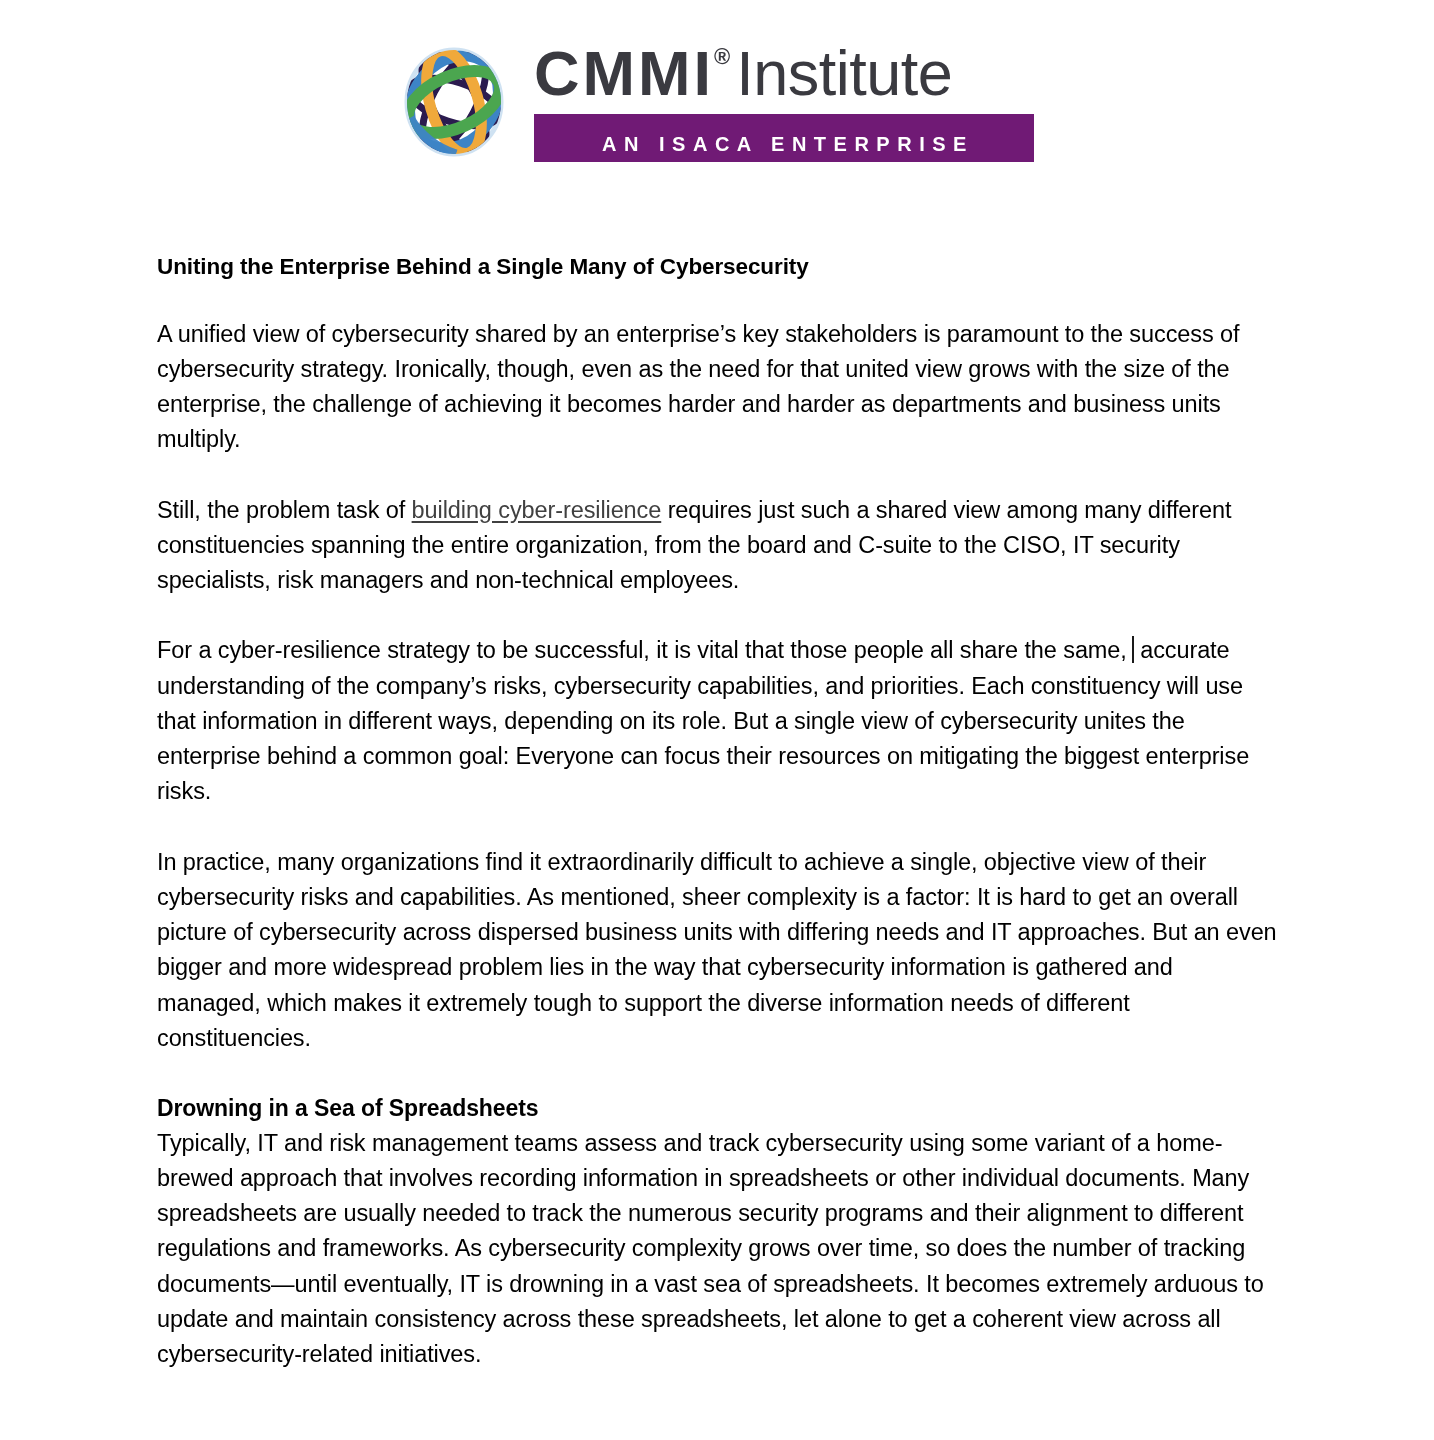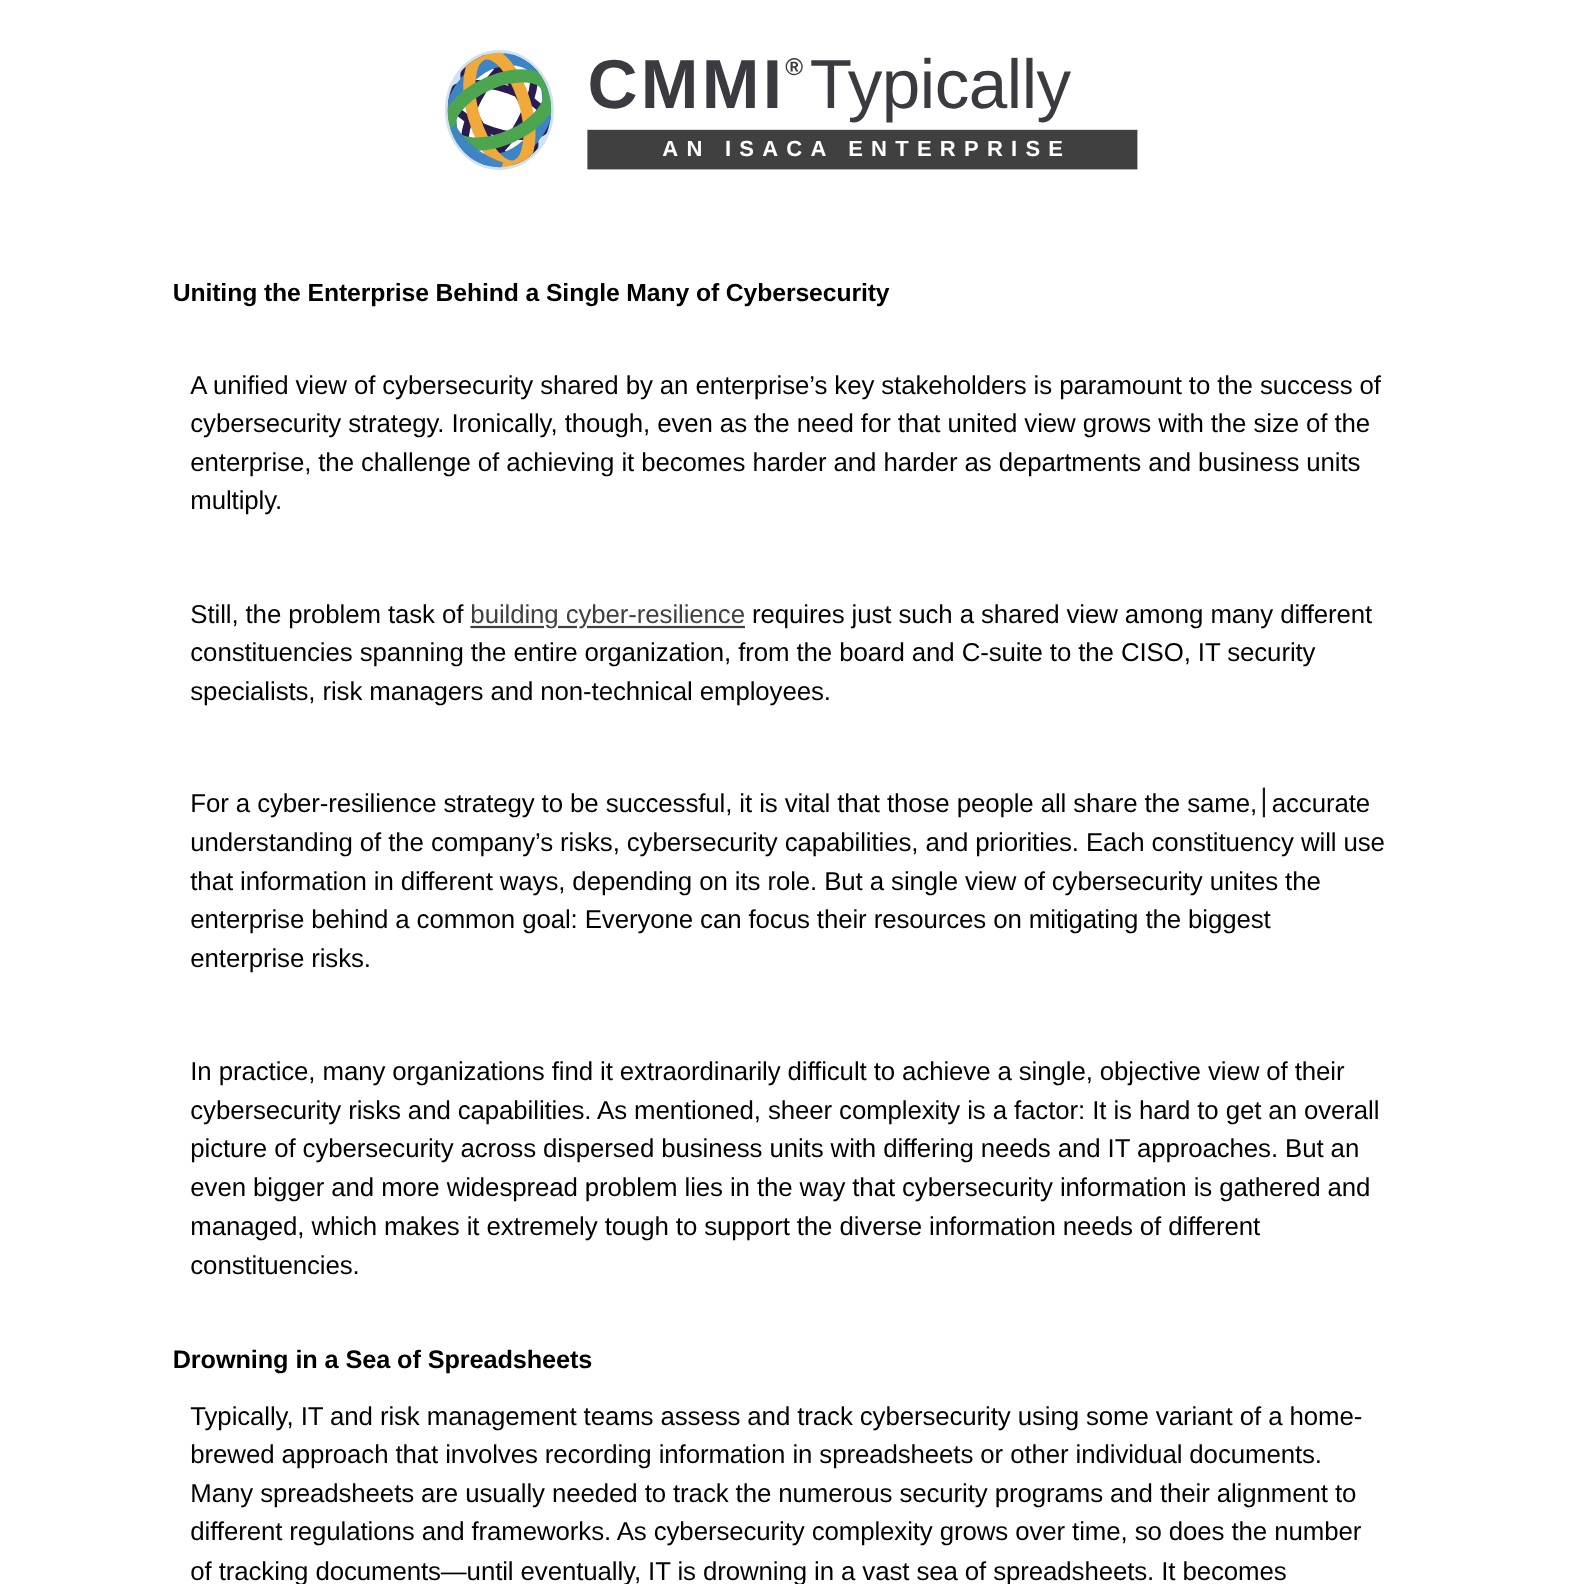--- a/index.html
+++ b/index.html
@@ -69,27 +69,27 @@
     top: 4px;
     margin-right: 2px;
   }
   .wordmark .institute {
     font-weight: 400;
     letter-spacing: -0.5px;
     margin-left: 4px;
   }
   .enterprise-bar {
     margin-top: 9px;
-    background: #404040;
+    background: #701a75;
     color: #ffffff;
     text-align: center;
     font-size: 20px;
     font-weight: 700;
     letter-spacing: 7.5px;
-    padding: 8px 0 8px 8px;
+    padding: 20px 0 8px 8px;
     line-height: 1;
     width: 500px;
     box-sizing: border-box;
     align-self: flex-end;
   }
 
   
   .doc-body {
     position: absolute;
     left: 157px;
@@ -100,21 +100,21 @@
     font-size: 22.5px;
     font-weight: 700;
     line-height: 1.32;
     margin: 0;
     letter-spacing: -0.1px;
   }
   .doc-para {
     font-size: 23.5px;
     font-weight: 400;
     line-height: 1.5;
-    margin: 16px;
+    margin: 0;
     letter-spacing: -0.1px;
   }
   .spacer-line {
     height: 35px;
   }
   .sub-heading {
     font-size: 23px;
     font-weight: 700;
     line-height: 1.5;
     margin: 0;
@@ -173,21 +173,21 @@
           <g fill="none" stroke="#3d84c6" stroke-width="9" opacity="0.95">
             <path d="M 10 78 Q 26 104 56 114"></path>
           </g>
         </g>
       </svg>
 
       <div class="logo-wordblock">
         <div class="wordmark">
           <span class="cmmi">CMMI</span>
             <span class="reg">®</span>
-            <span class="institute">Typically</span>
+            <span class="institute">Institute</span>
         </div>
         <div class="enterprise-bar">AN ISACA ENTERPRISE</div>
       </div>
 
     </div>
   </div>
 
   <div class="doc-body">
 
     <p class="doc-heading">Uniting the Enterprise Behind a Single Many of Cybersecurity</p>

